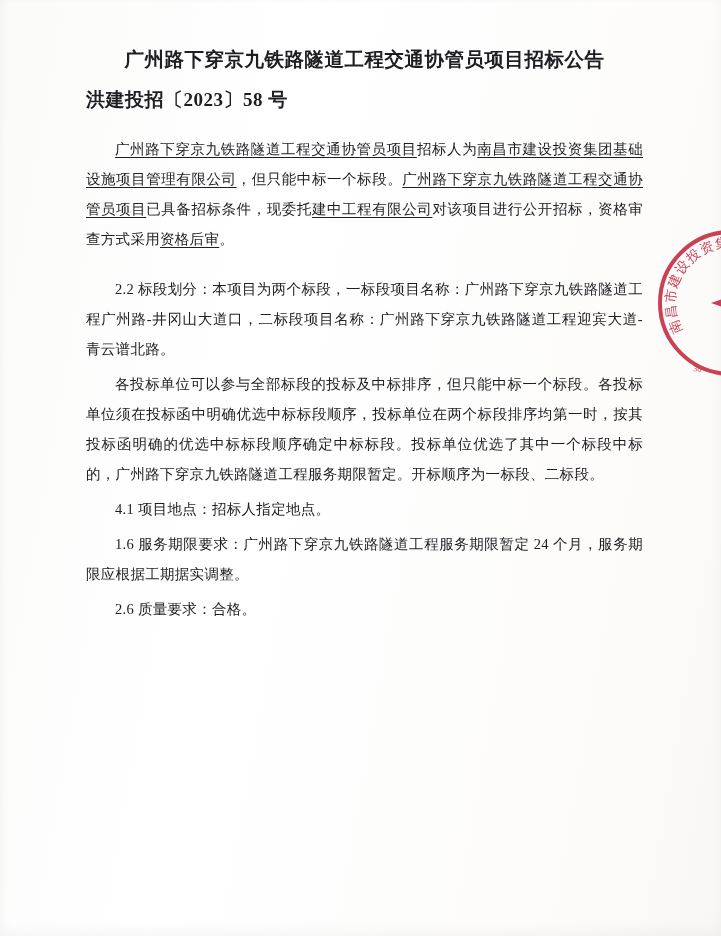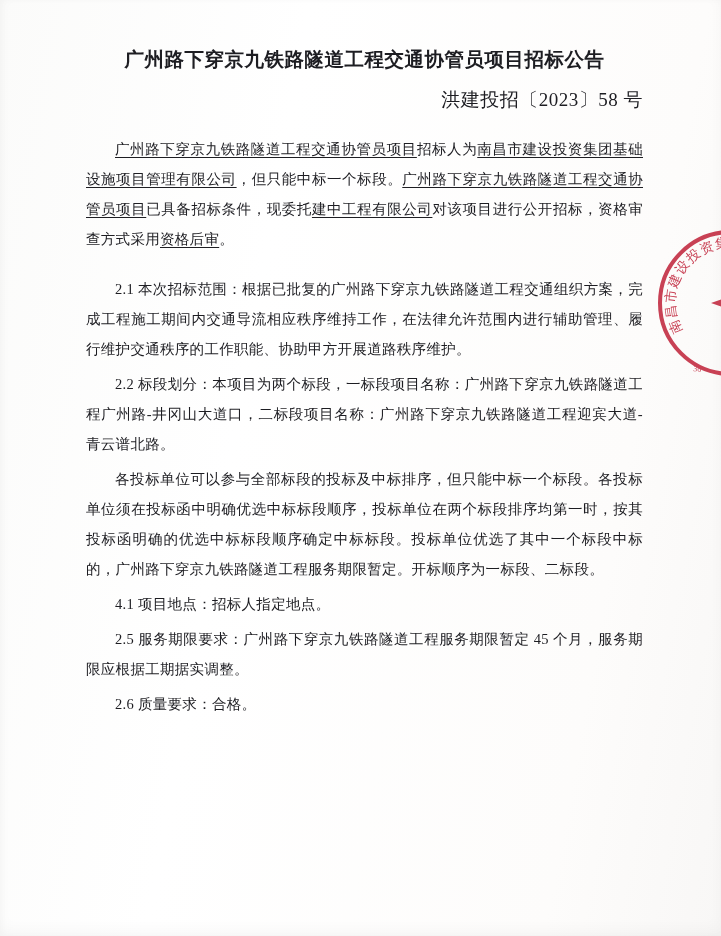--- a/index.html
+++ b/index.html
@@ -12,22 +12,22 @@
     font-family:"Liberation Serif","DejaVu Serif",serif;
     color:#1d1d22;
     box-shadow:inset 0 -6px 14px rgba(0,0,0,0.03), inset 2px 0 6px rgba(0,0,0,0.02);
   }
   .content{position:absolute;top:46px;left:86px;width:557px;}
   .doc-title{
     font-size:19.5px;line-height:28px;font-weight:700;
     text-align:center;margin:0;letter-spacing:0.5px;
   }
   .doc-number{
-    font-size:19px;line-height:28px;font-weight:400;
-    text-align:right;margin:12px 0 0;letter-spacing:0.5px;
+    font-size:19px;line-height:28px;font-weight:700;
+    text-align:left;margin:12px 0 0;letter-spacing:0.5px;
   }
   section{margin:0;}
   .sec-heading{
     font-family:"Liberation Sans","DejaVu Sans",sans-serif;
     font-size:16px;line-height:22px;font-weight:700;
     margin:9px 0 0;letter-spacing:0.8px;
   }
   .sec:first-of-type .sec-heading{margin-top:20px;}
   .body-par{
     font-size:14.5px;line-height:30px;
@@ -50,25 +50,24 @@
   <div class="content">
 
     <h1 class="doc-title">广州路下穿京九铁路隧道工程交通协管员项目招标公告</h1>
     <div class="doc-number">洪建投招〔2023〕58 号</div>
 
     <section class="sec">
       <p class="body-par"><span class="u">广州路下穿京九铁路隧道工程交通协管员项目</span><span>招标人为</span><span class="u">南昌市建设投资集团基础设施项目管理有限公司</span><span>，但只能中标一个标段。</span><span class="u">广州路下穿京九铁路隧道工程交通协管员项目</span><span>已具备招标条件，现委托</span><span class="u">建中工程有限公司</span><span>对该项目进行公开招标，资格审查方式采用</span><span class="u">资格后审</span><span>。</span></p>
     </section>
 
     <section class="sec">
-      <p class="body-par"><span>2.1 本次招标范围：根据已批复的广州路下穿京九铁路隧道工程交通组织方案，完成工程施工期间内交通导流相应秩序维持工作，在法律允许范围内进行辅助管理、履行维护交通秩序的工作职能、协助甲方开展道路秩序维护。</span></p>
       <p class="body-par"><span>2.2 标段划分：本项目为两个标段，一标段项目名称：广州路下穿京九铁路隧道工程广州路-井冈山大道口，二标段项目名称：广州路下穿京九铁路隧道工程迎宾大道-青云谱北路。</span></p>
       <p class="body-par"><span>各投标单位可以参与全部标段的投标及中标排序，但只能中标一个标段。各投标单位须在投标函中明确优选中标标段顺序，投标单位在两个标段排序均第一时，按其投标函明确的优选中标标段顺序确定中标标段。投标单位优选了其中一个标段中标的，广州路下穿京九铁路隧道工程服务期限暂定。开标顺序为一标段、二标段。</span></p>
       <p class="body-par"><span>4.1 项目地点：招标人指定地点。</span></p>
-      <p class="body-par"><span>2.5 服务期限要求：广州路下穿京九铁路隧道工程服务期限暂定 45 个月，服务期限应根据工期据实调整。</span></p>
+      <p class="body-par"><span>1.6 服务期限要求：广州路下穿京九铁路隧道工程服务期限暂定 24 个月，服务期限应根据工期据实调整。</span></p>
       <p class="body-par"><span>2.6 质量要求：合格。</span></p>
     </section>
 
   </div>
 
   <svg class="seal" viewBox="0 0 156 156" aria-hidden="true">
     <defs>
       <path id="sealTextPath" d="M 29.5 106 A 56 56 0 1 1 126.5 106" fill="none"></path>
     </defs>
     <circle cx="78" cy="78" r="71" fill="none" stroke="#c43247" stroke-width="4"></circle>

